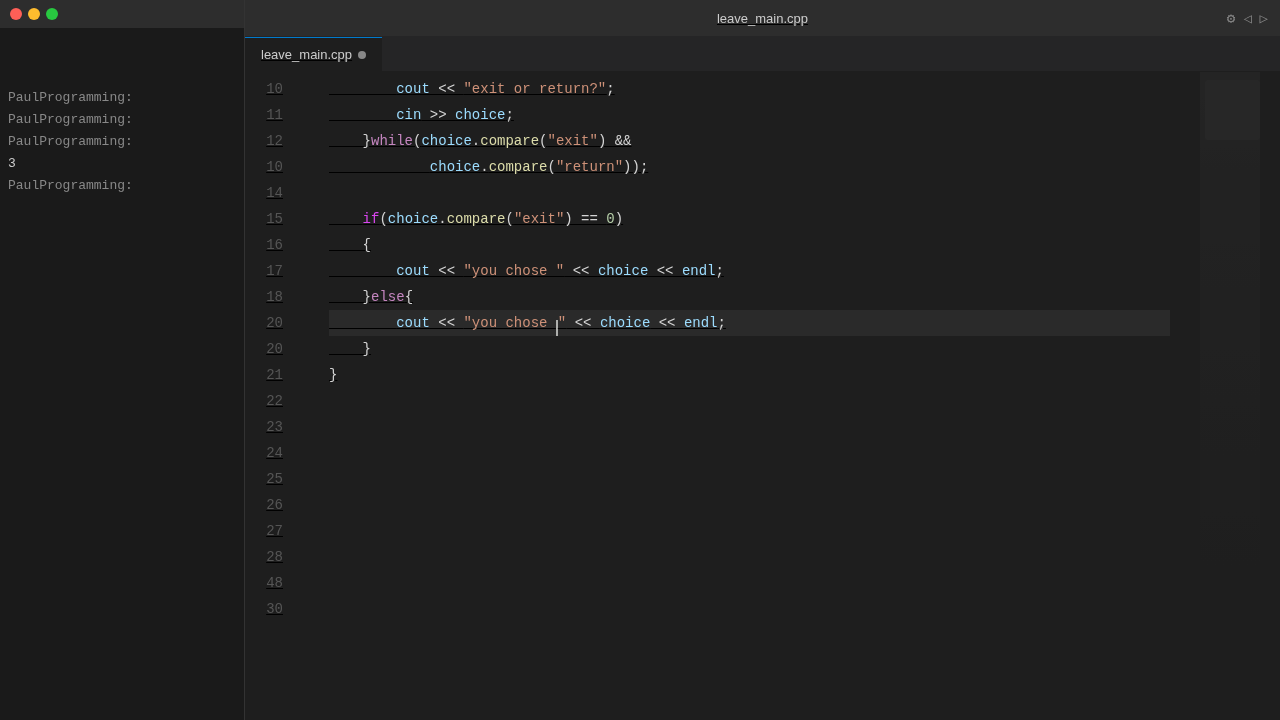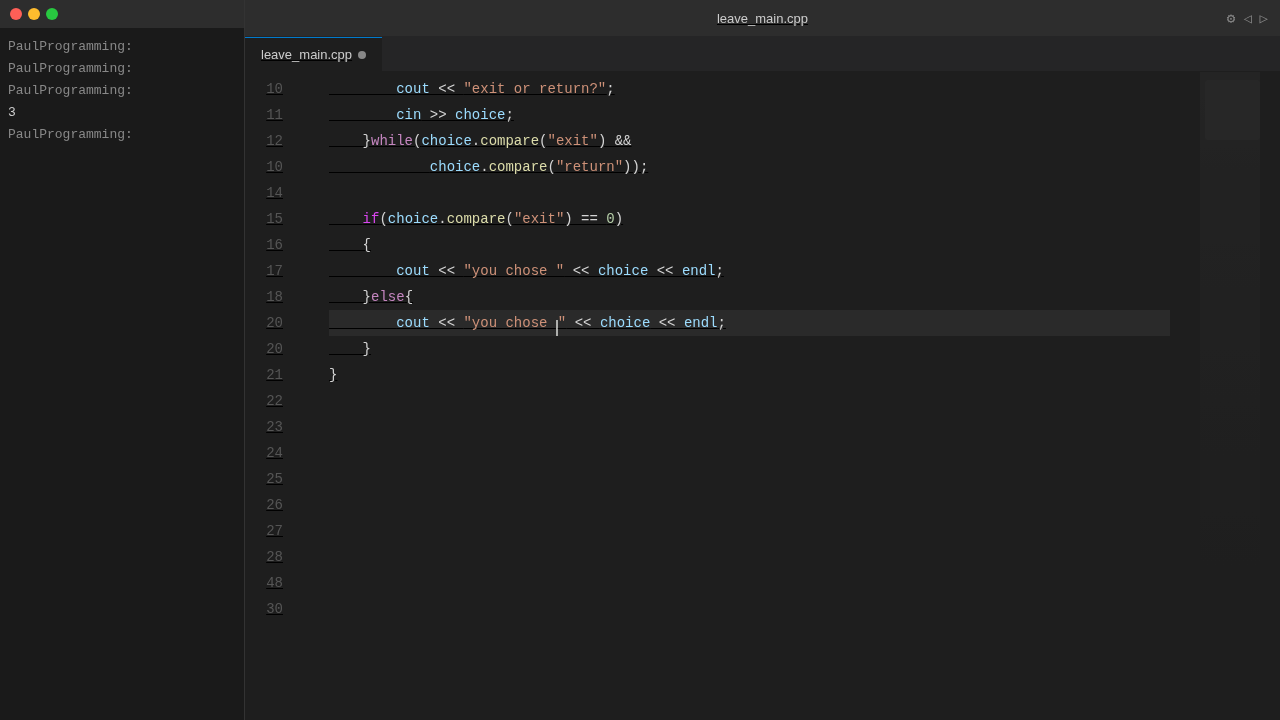--- a/index.html
+++ b/index.html
@@ -35,25 +35,26 @@
       width: 12px;
       height: 12px;
       border-radius: 50%;
     }
     .tl-close { background: #ff5f57; }
     .tl-minimize { background: #febc2e; }
     .tl-maximize { background: #28c840; }
 
     .terminal-content {
       flex: 1;
-      padding: 8px 4px;
+      padding: 23px 4px;
       color: #cccccc;
       font-size: 13px;
       line-height: 22px;
       overflow: hidden;
+      margin-top: 36px;
     }
 
     .terminal-line {
       white-space: nowrap;
       padding-left: 4px;
     }
 
     
     .editor-panel {
       flex: 1;

